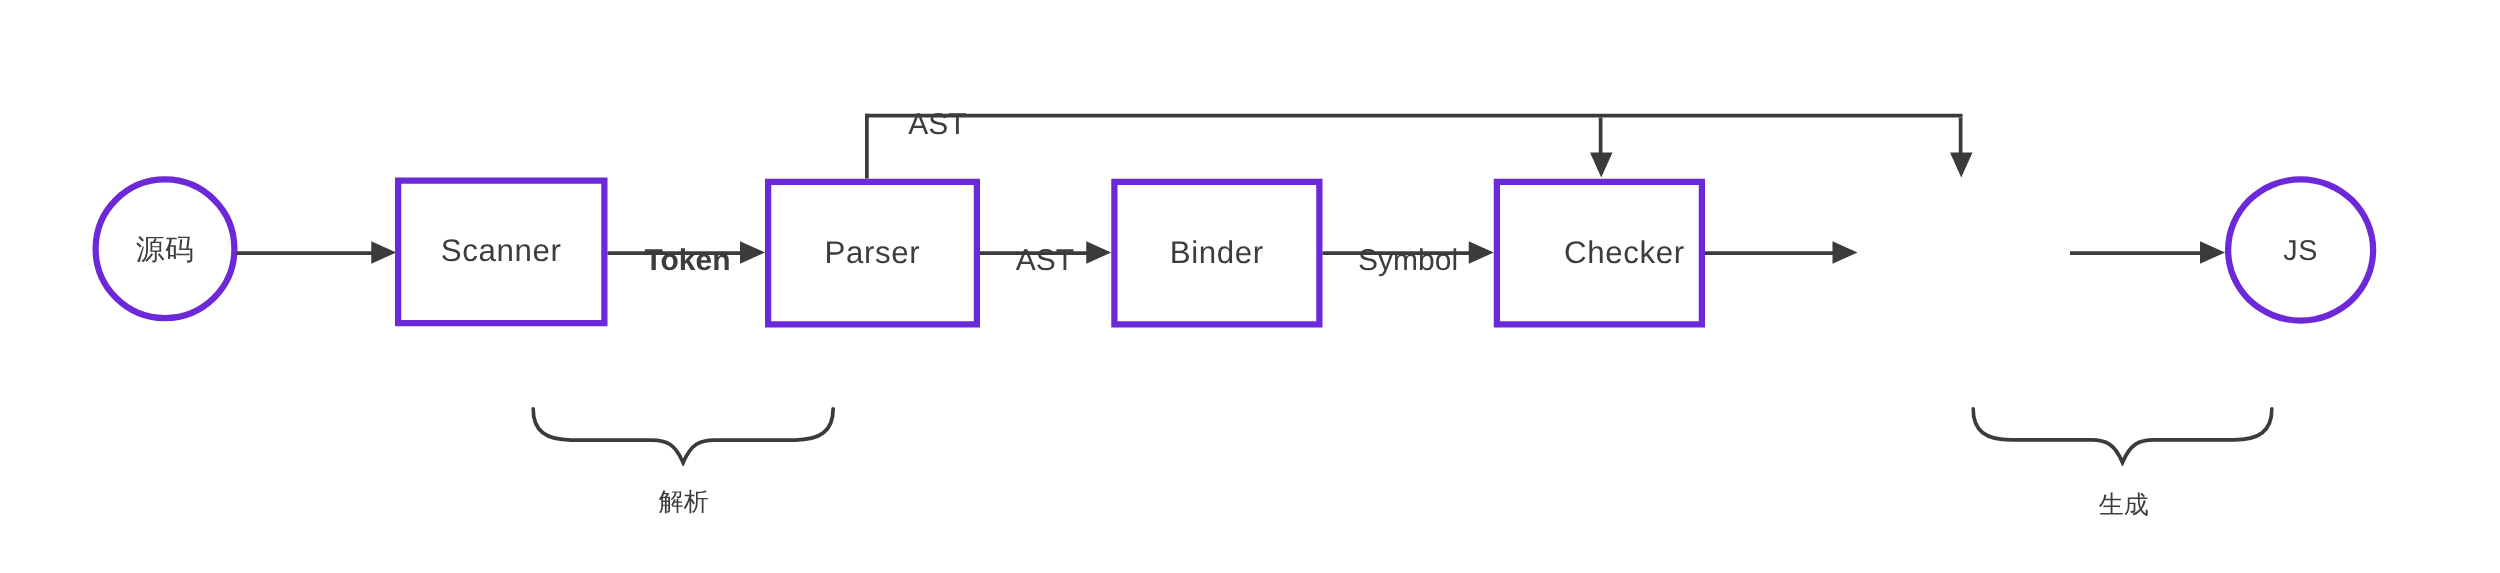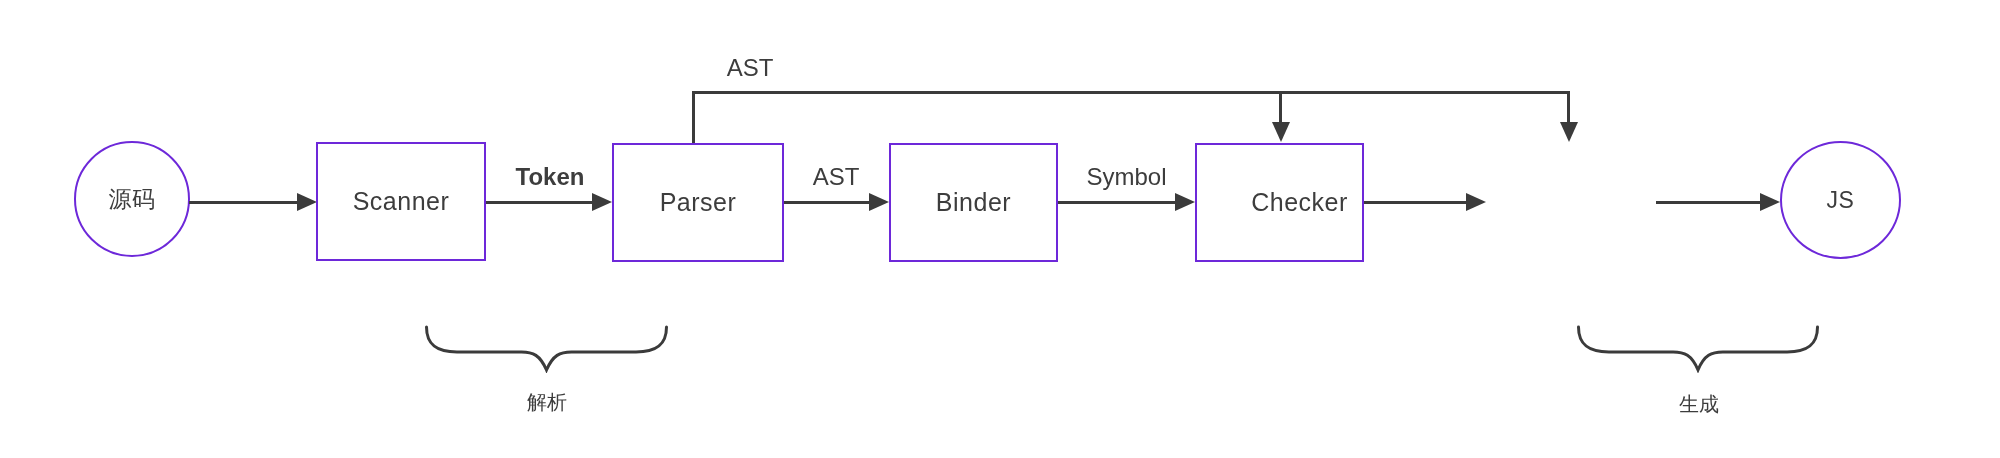--- a/index.html
+++ b/index.html
@@ -4,32 +4,32 @@
 <style>
   html,body{margin:0;padding:0;background:#ffffff;}
   .stage{
     position:relative;width:2000px;height:458px;background:#ffffff;
     font-family:"Liberation Sans","DejaVu Sans",sans-serif;color:#3d3d3d;overflow:hidden;
   }
   .line{position:absolute;background:#3b3b3b;}
   .line.h{height:3px;}
   .line.v{width:3px;}
   .node{
-    position:absolute;border:2px solid #6d28d9;background:#ffffff;
+    position:absolute;border:5px solid #6d28d9;background:#ffffff;
     display:flex;align-items:center;justify-content:center;
     font-size:25px;box-sizing:border-box;letter-spacing:0.5px;
   }
   .node.circle{border-radius:50%;font-size:23px;}
   .ah-right{position:absolute;width:0;height:0;
     border-top:9px solid transparent;border-bottom:9px solid transparent;
     border-left:20px solid #3b3b3b;}
   .ah-down{position:absolute;width:0;height:0;
     border-left:9px solid transparent;border-right:9px solid transparent;
     border-top:20px solid #3b3b3b;}
-  .edge-label{position:absolute;text-align:center;font-size:24px;color:#3d3d3d;line-height:26px;}
+  .edge-label{position:absolute;text-align:center;font-size:24px;color:#3d3d3d;line-height:26px;margin-top:32px;}
   .transformer-label{position:absolute;text-align:center;font-size:27px;font-weight:bold;color:#cd2428;line-height:28px;}
   .phase-label{position:absolute;text-align:center;font-size:20px;color:#3d3d3d;line-height:26px;}
   .brace{position:absolute;}
   .brace path{fill:none;stroke:#3b3b3b;stroke-width:3;stroke-linecap:round;}
 </style>
 </head>
 <body>
 
 <div class="stage">
 

